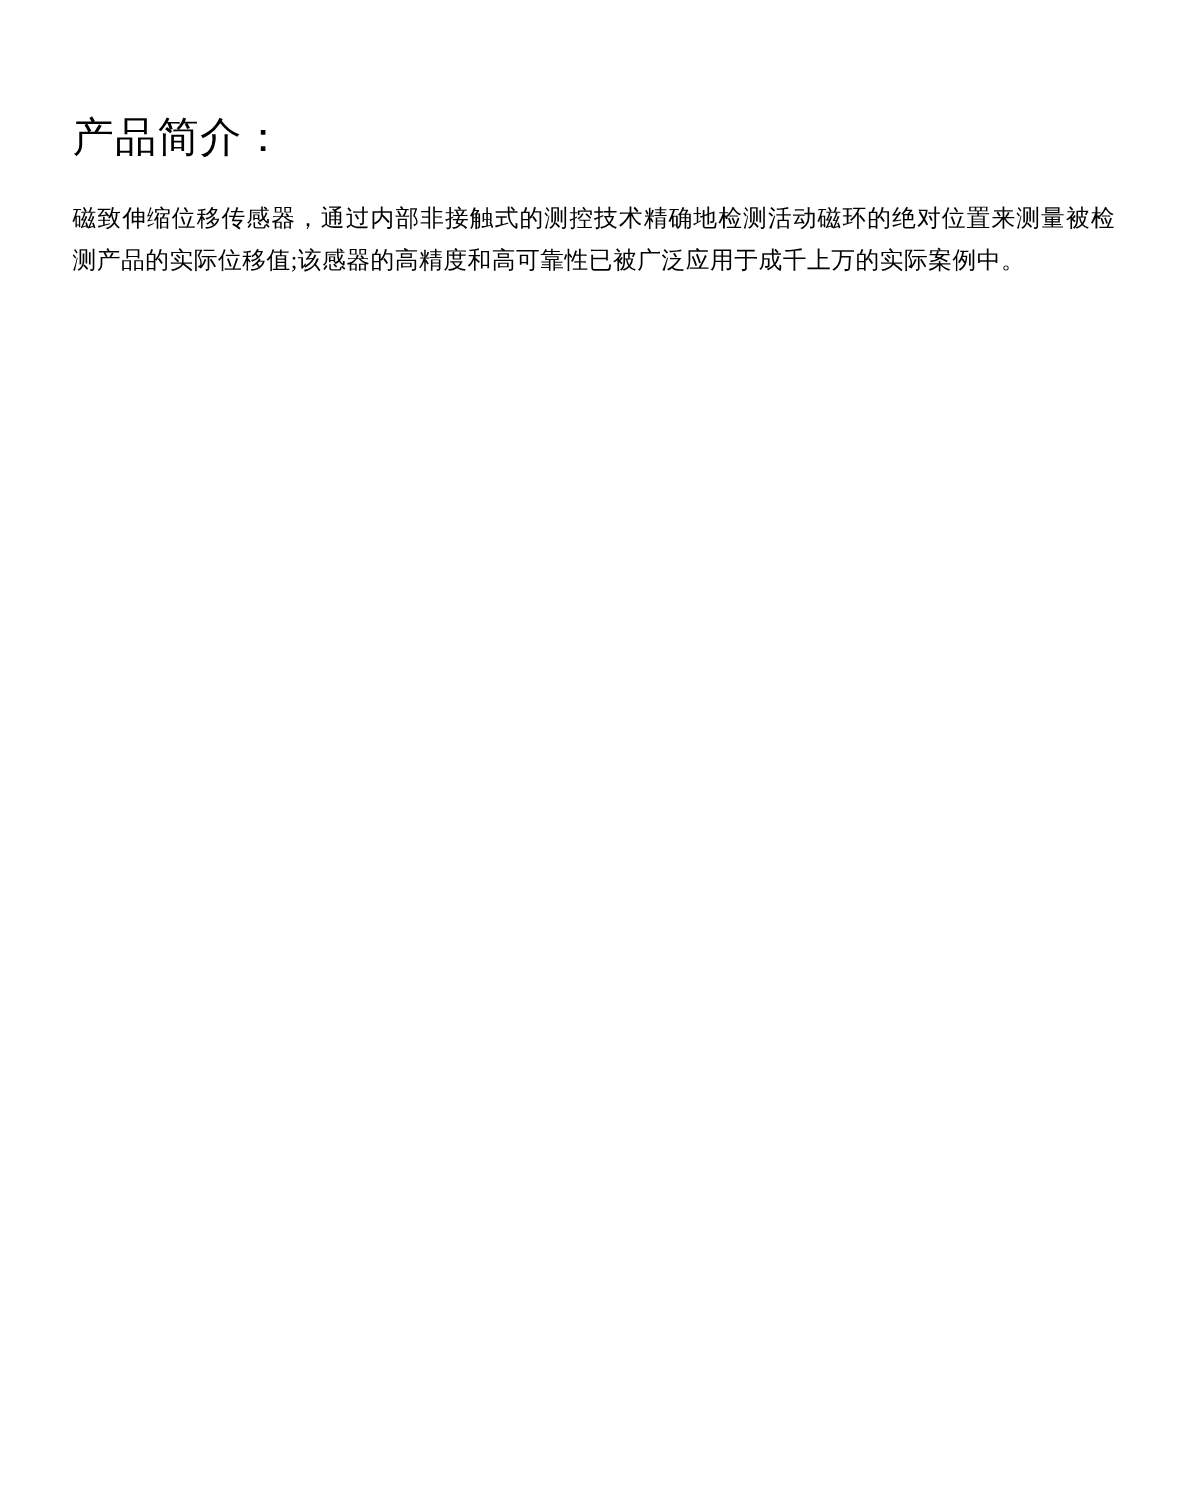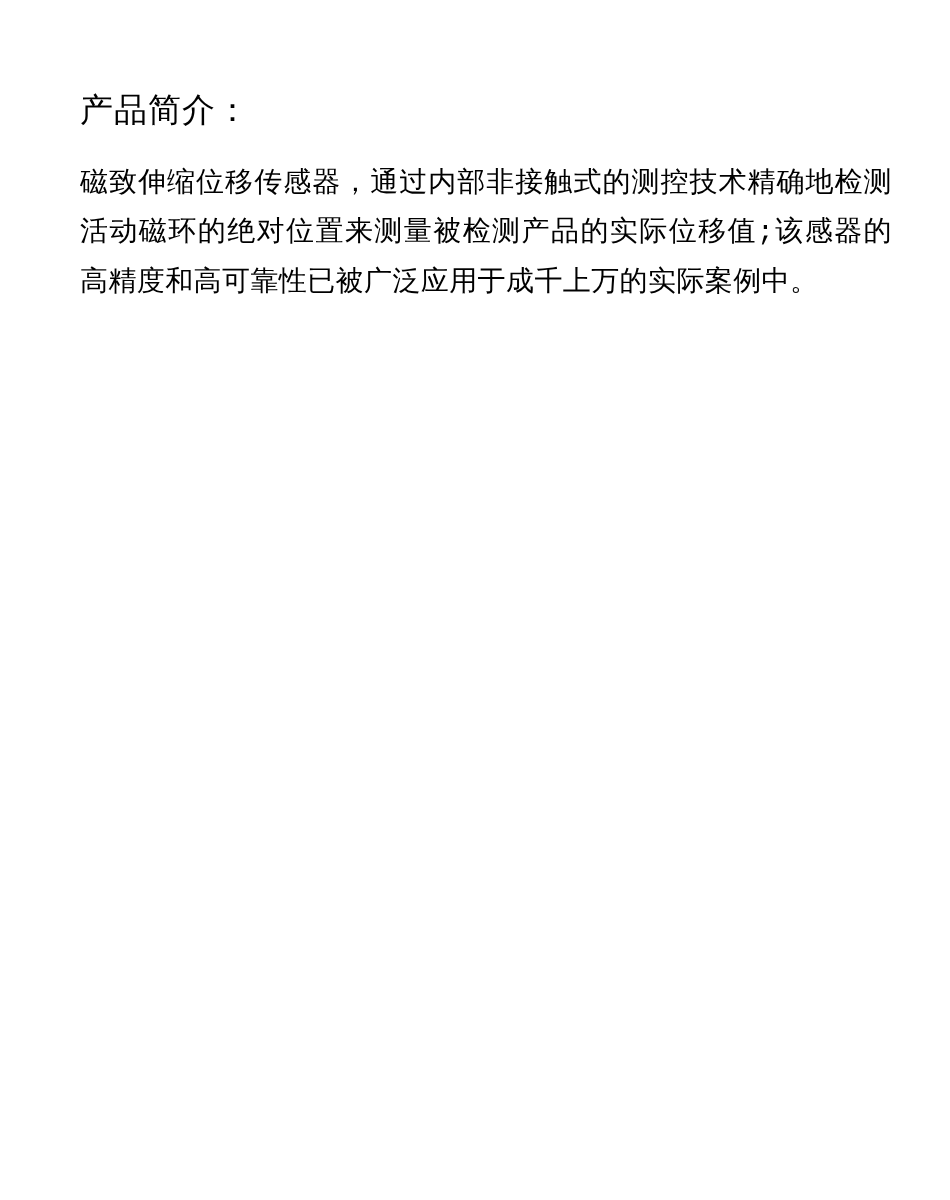--- a/index.html
+++ b/index.html
@@ -11,39 +11,39 @@
     width: 950px;
     height: 1200px;
     font-family: "DejaVu Serif", "Liberation Serif", serif;
     color: #000000;
     overflow: hidden;
   }
   .page {
     box-sizing: border-box;
     width: 950px;
     height: 997px;
-    padding: 88px 58px 0 80px;
+    padding: 88px 58px 0 58px;
     background: #ffffff;
   }
   .doc-title {
     font-size: 33px;
     line-height: 1.35;
     letter-spacing: 1px;
     margin: 0 0 26px 0;
     font-weight: normal;
     font-family: "DejaVu Serif", "Liberation Serif", serif;
   }
   .body-paragraph {
-    font-size: 28px;
+    font-size: 19px;
     line-height: 1.78;
     letter-spacing: 0.4px;
     margin: 0 0 4px 0;
     text-align: justify;
     text-justify: inter-ideograph;
-    font-family: Liberation Mono, monospace;
+    font-family: Liberation Serif, serif;
   }
   .body-paragraph:last-child {
     margin-bottom: 0;
   }
 </style>
 </head>
 <body>
 
 <div class="page">
   <h1 class="doc-title">产品简介：</h1>

